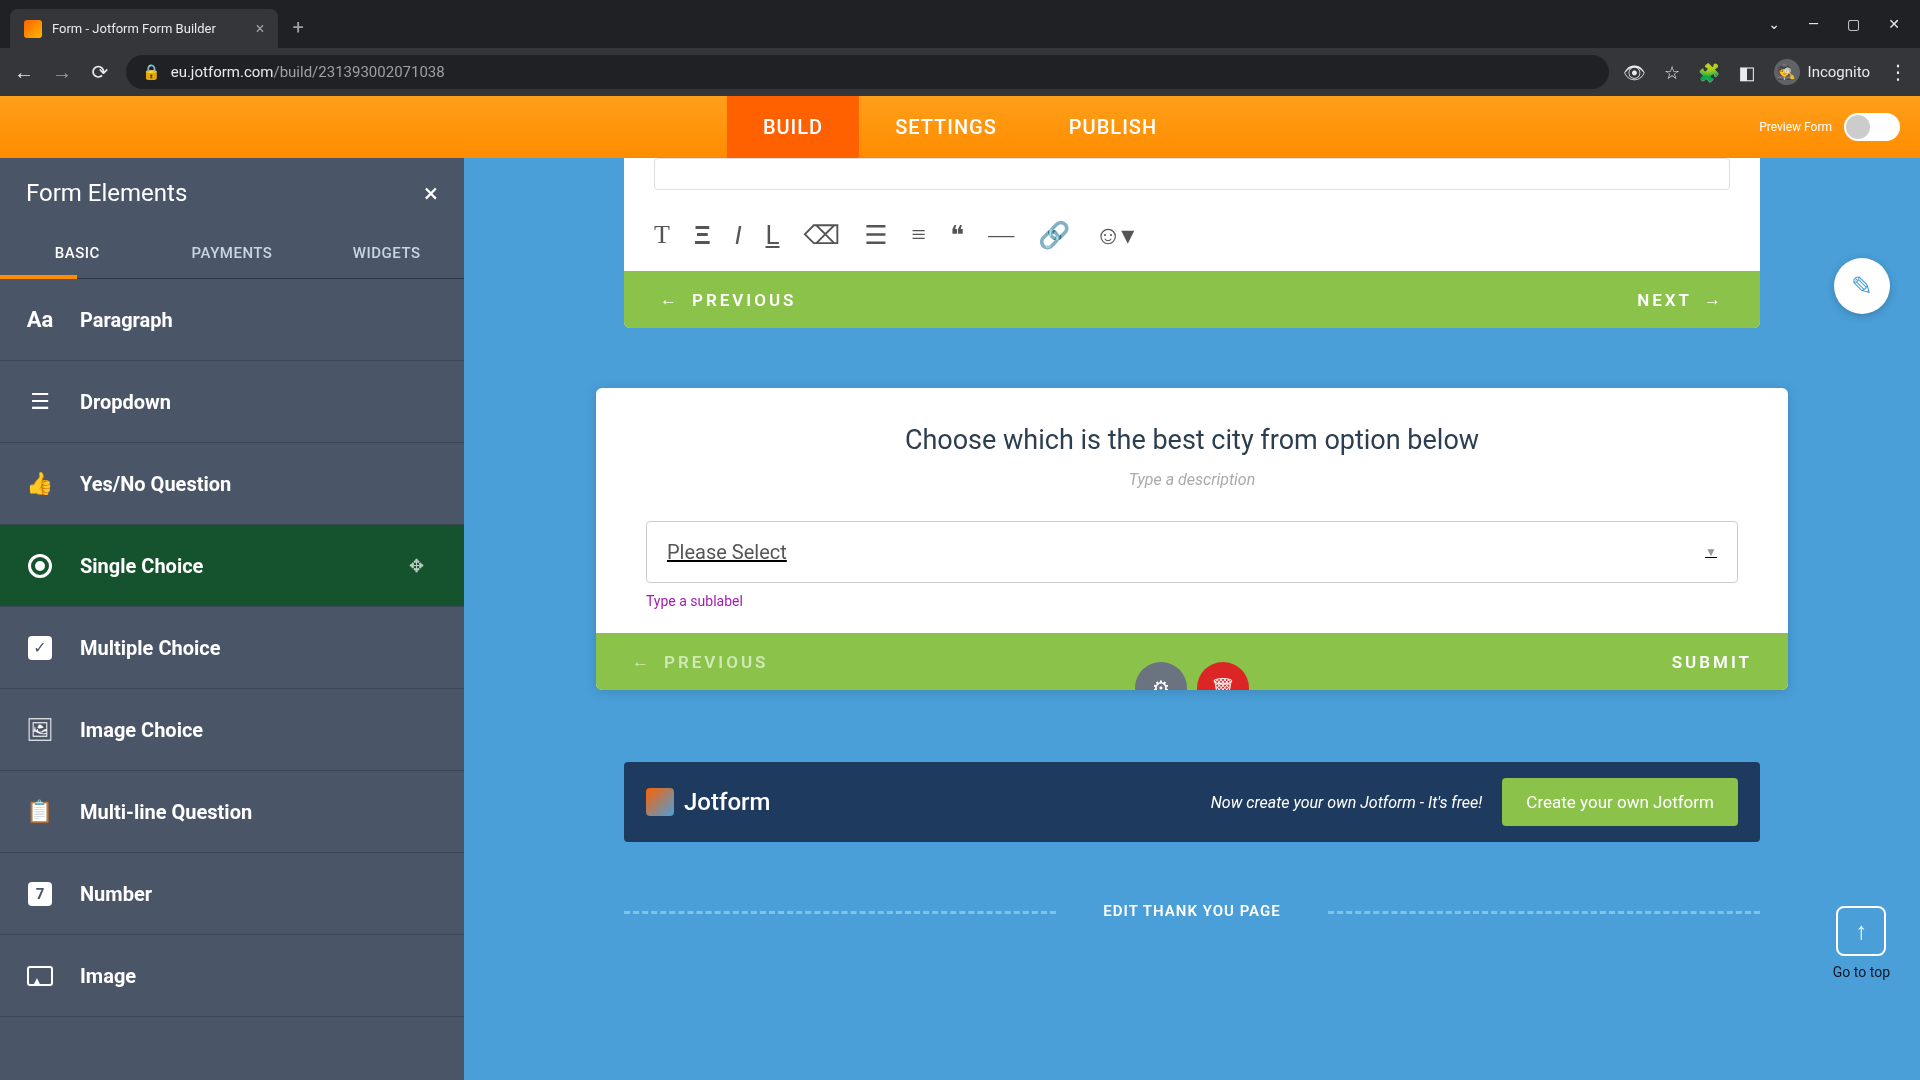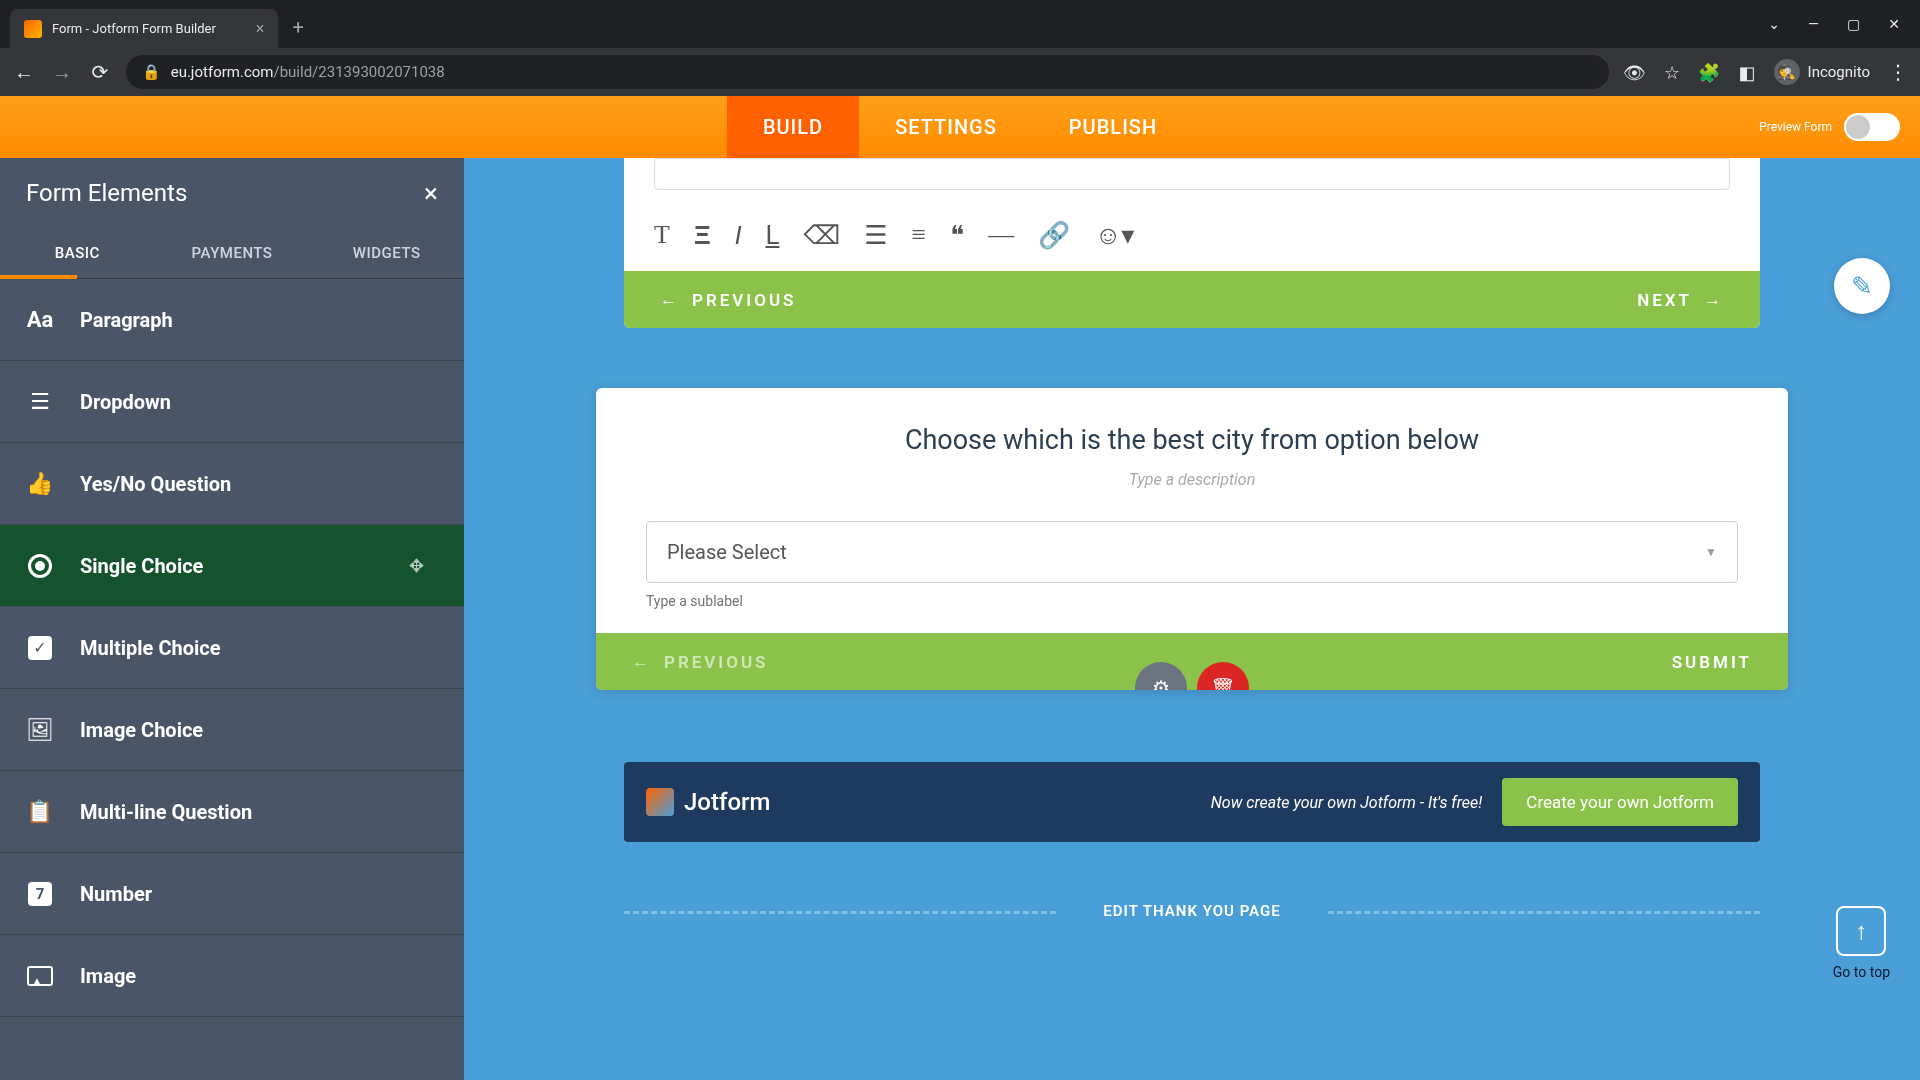--- a/index.html
+++ b/index.html
@@ -64,24 +64,24 @@
 .rich-toolbar { display: flex; gap: 24px; padding: 12px 30px 20px; }
 .rt-btn { font-size: 26px; color: #555; cursor: pointer; font-family: Georgia, serif; }
 .card1-nav { background: #8bc34a; display: flex; justify-content: space-between; padding: 18px 36px; }
 .nav-link { color: #fff; font-size: 17px; font-weight: 600; letter-spacing: 3px; display: flex; align-items: center; gap: 12px; cursor: pointer; }
 
 
 .card2 { background: #fff; margin: 60px 72px 0; border-radius: 6px; overflow: hidden; box-shadow: 0 2px 12px rgba(0,0,0,0.15); }
 .card2-body { padding: 36px 50px 24px; }
 .question-title { text-align: center; font-size: 27px; color: #2c3e50; font-weight: 400; margin-bottom: 14px; }
 .question-desc { text-align: center; color: #aaa; font-style: italic; font-size: 16px; margin-bottom: 32px; }
-.select-box { border: 1px solid #ccc; border-radius: 4px; padding: 18px 20px; display: flex; justify-content: space-between; align-items: center; cursor: pointer; }
+.select-box { border: 1px solid #ccc; border-radius: 4px; padding: 18px 20px; display: flex; justify-content: space-between; align-items: center; cursor: pointer; text-decoration: underline; }
 .select-text { font-size: 20px; color: #555; }
 .select-arrow { color: #999; font-size: 12px; }
-.sublabel { color: #737373; font-size: 14px; margin-top: 10px; }
+.sublabel { color: #a21caf; font-size: 14px; margin-top: 10px; }
 .card2-nav { background: #8bc34a; display: flex; justify-content: space-between; padding: 18px 36px; position: relative; }
 .card2-nav .nav-link.prev { opacity: 0.6; }
 .floating-actions { position: absolute; left: 50%; transform: translateX(-50%); bottom: -24px; display: flex; gap: 10px; }
 .fab { width: 52px; height: 52px; border-radius: 50%; display: flex; align-items: center; justify-content: center; color: #fff; font-size: 20px; cursor: pointer; }
 .fab.gear { background: #6b7280; }
 .fab.trash { background: #dc2626; }
 
 
 .banner { background: #1e3a5f; margin: 72px 100px 0; padding: 16px 22px; display: flex; align-items: center; border-radius: 4px; }
 .banner-logo { display: flex; align-items: flex-end; gap: 10px; }

